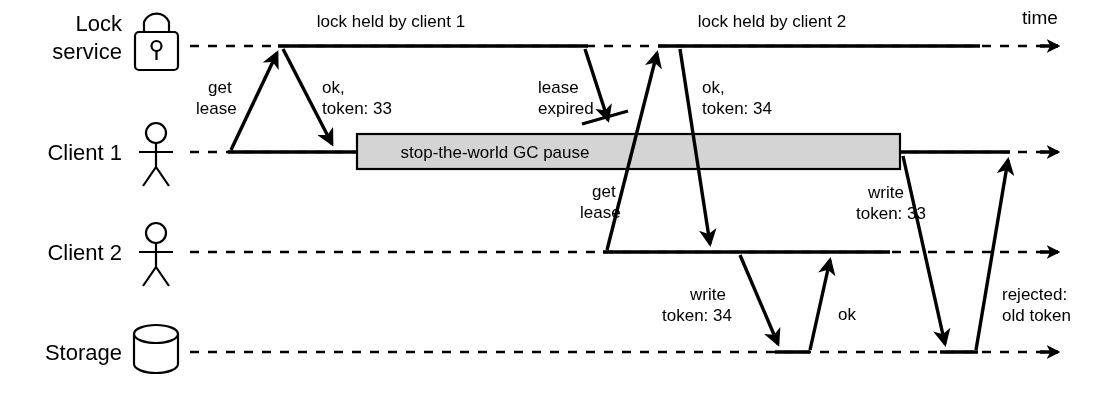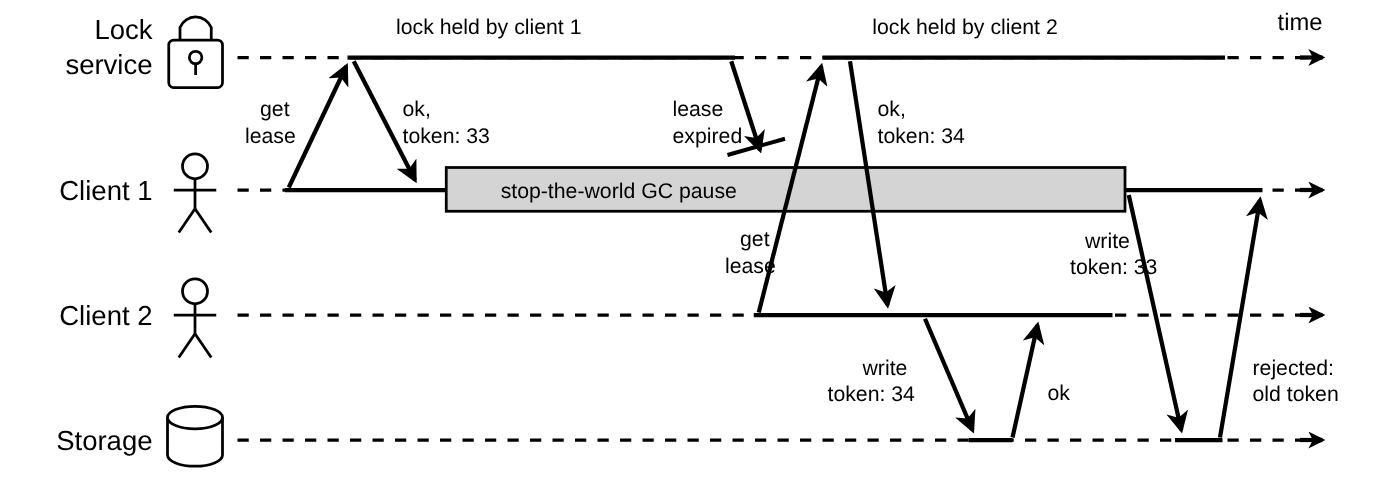--- a/index.html
+++ b/index.html
@@ -7,20 +7,21 @@
     padding: 0;
     background: #ffffff;
   }
   #diagram-root {
     position: relative;
     width: 1100px;
     height: 400px;
     background: #ffffff;
     font-family: "Liberation Sans", sans-serif;
     overflow: hidden;
+    border-radius: 24px;
   }
   #diagram-svg {
     position: absolute;
     top: 0;
     left: 0;
     width: 1100px;
     height: 400px;
   }
   .lane-label {
     font-size: 22px;

